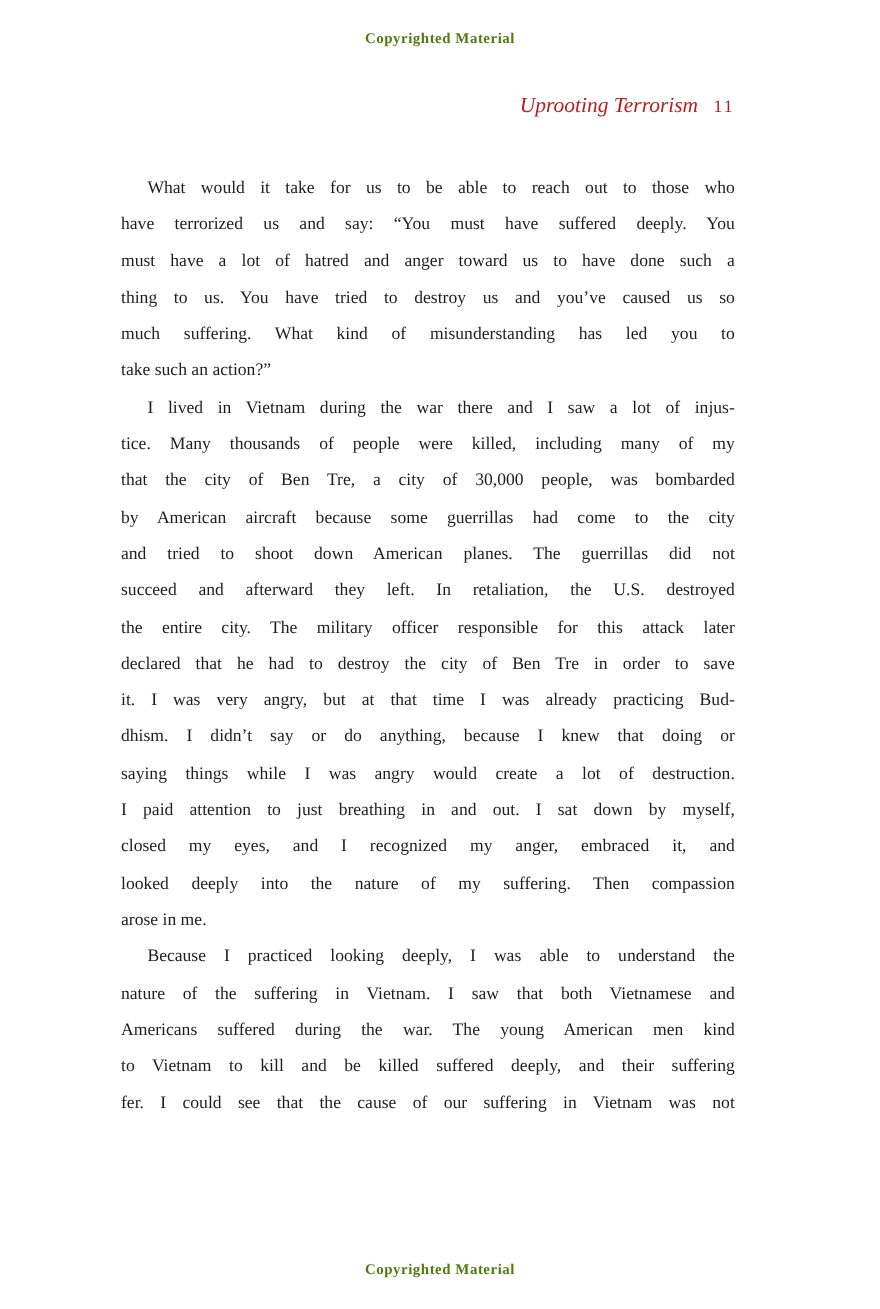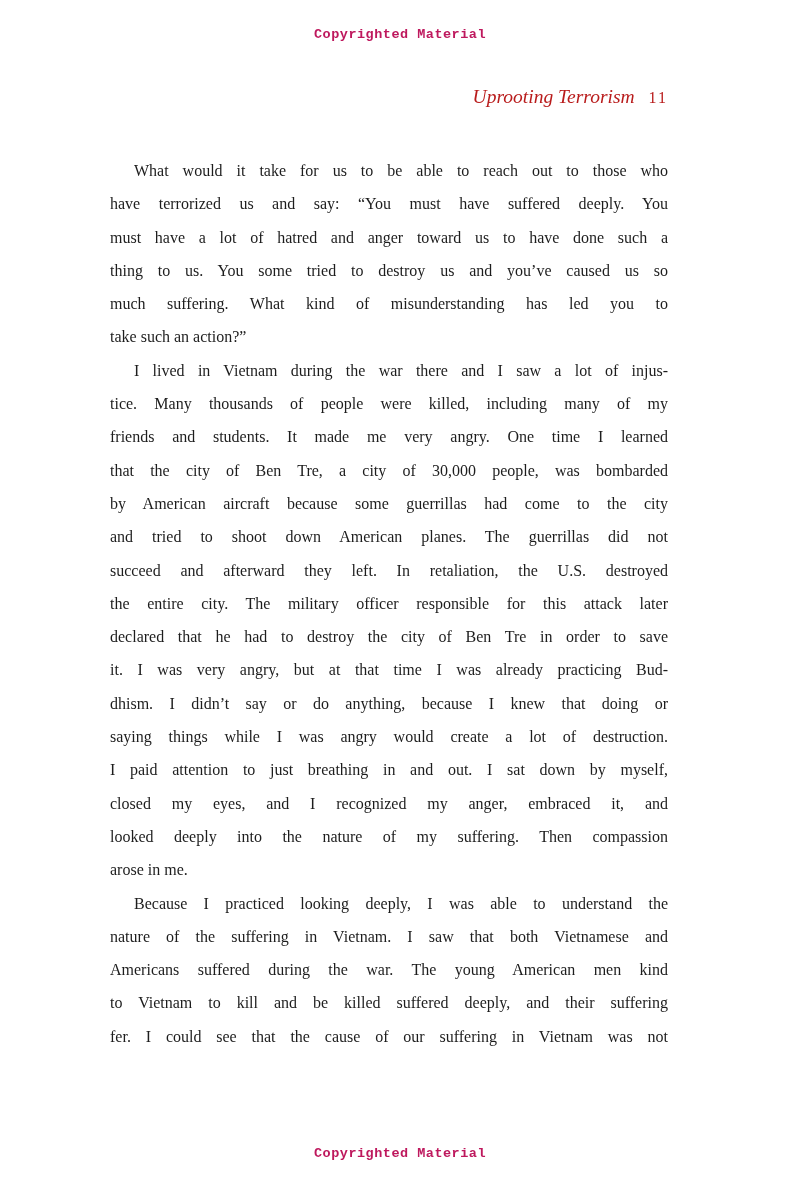--- a/index.html
+++ b/index.html
@@ -13,25 +13,25 @@
     position: relative;
     overflow: hidden;
     font-family: "Liberation Serif", serif;
     color: #1d1d1d;
   }
   .notice {
     position: absolute;
     left: 0;
     width: 100%;
     text-align: center;
-    font-family: Liberation Mono, monospace;
+    font-family: Liberation Serif, serif;
     font-weight: bold;
     font-size: 13.5px;
     letter-spacing: 0.5px;
-    color: #be185d;
+    color: #4d7c0f;
   }
   .notice-top { top: 27px; }
   .notice-bottom { top: 1146px; }
   .running-header {
     position: absolute;
     top: 86px;
     left: 110px;
     width: 558px;
     text-align: right;
     font-size: 19.5px;
@@ -69,26 +69,25 @@
 <div class="notice notice-top">Copyrighted Material</div>
 
 <div class="running-header">
   <span class="title">Uprooting Terrorism</span><span class="pagenum">11</span>
 </div>
 
 <main class="body-text">
     <div class="line indent">What would it take for us to be able to reach out to those who</div>
     <div class="line">have terrorized us and say: “You must have suffered deeply. You</div>
     <div class="line">must have a lot of hatred and anger toward us to have done such a</div>
-    <div class="line">thing to us. You some tried to destroy us and you’ve caused us so</div>
+    <div class="line">thing to us. You have tried to destroy us and you’ve caused us so</div>
     <div class="line">much suffering. What kind of misunderstanding has led you to</div>
     <div class="line last-left">take such an action?”</div>
     <div class="line indent">I lived in Vietnam during the war there and I saw a lot of injus-</div>
     <div class="line">tice. Many thousands of people were killed, including many of my</div>
-    <div class="line">friends and students. It made me very angry. One time I learned</div>
     <div class="line">that the city of Ben Tre, a city of 30,000 people, was bombarded</div>
     <div class="line">by American aircraft because some guerrillas had come to the city</div>
     <div class="line">and tried to shoot down American planes. The guerrillas did not</div>
     <div class="line">succeed and afterward they left. In retaliation, the U.S. destroyed</div>
     <div class="line">the entire city. The military officer responsible for this attack later</div>
     <div class="line">declared that he had to destroy the city of Ben Tre in order to save</div>
     <div class="line">it. I was very angry, but at that time I was already practicing Bud-</div>
     <div class="line">dhism. I didn’t say or do anything, because I knew that doing or</div>
     <div class="line">saying things while I was angry would create a lot of destruction.</div>
     <div class="line">I paid attention to just breathing in and out. I sat down by myself,</div>

